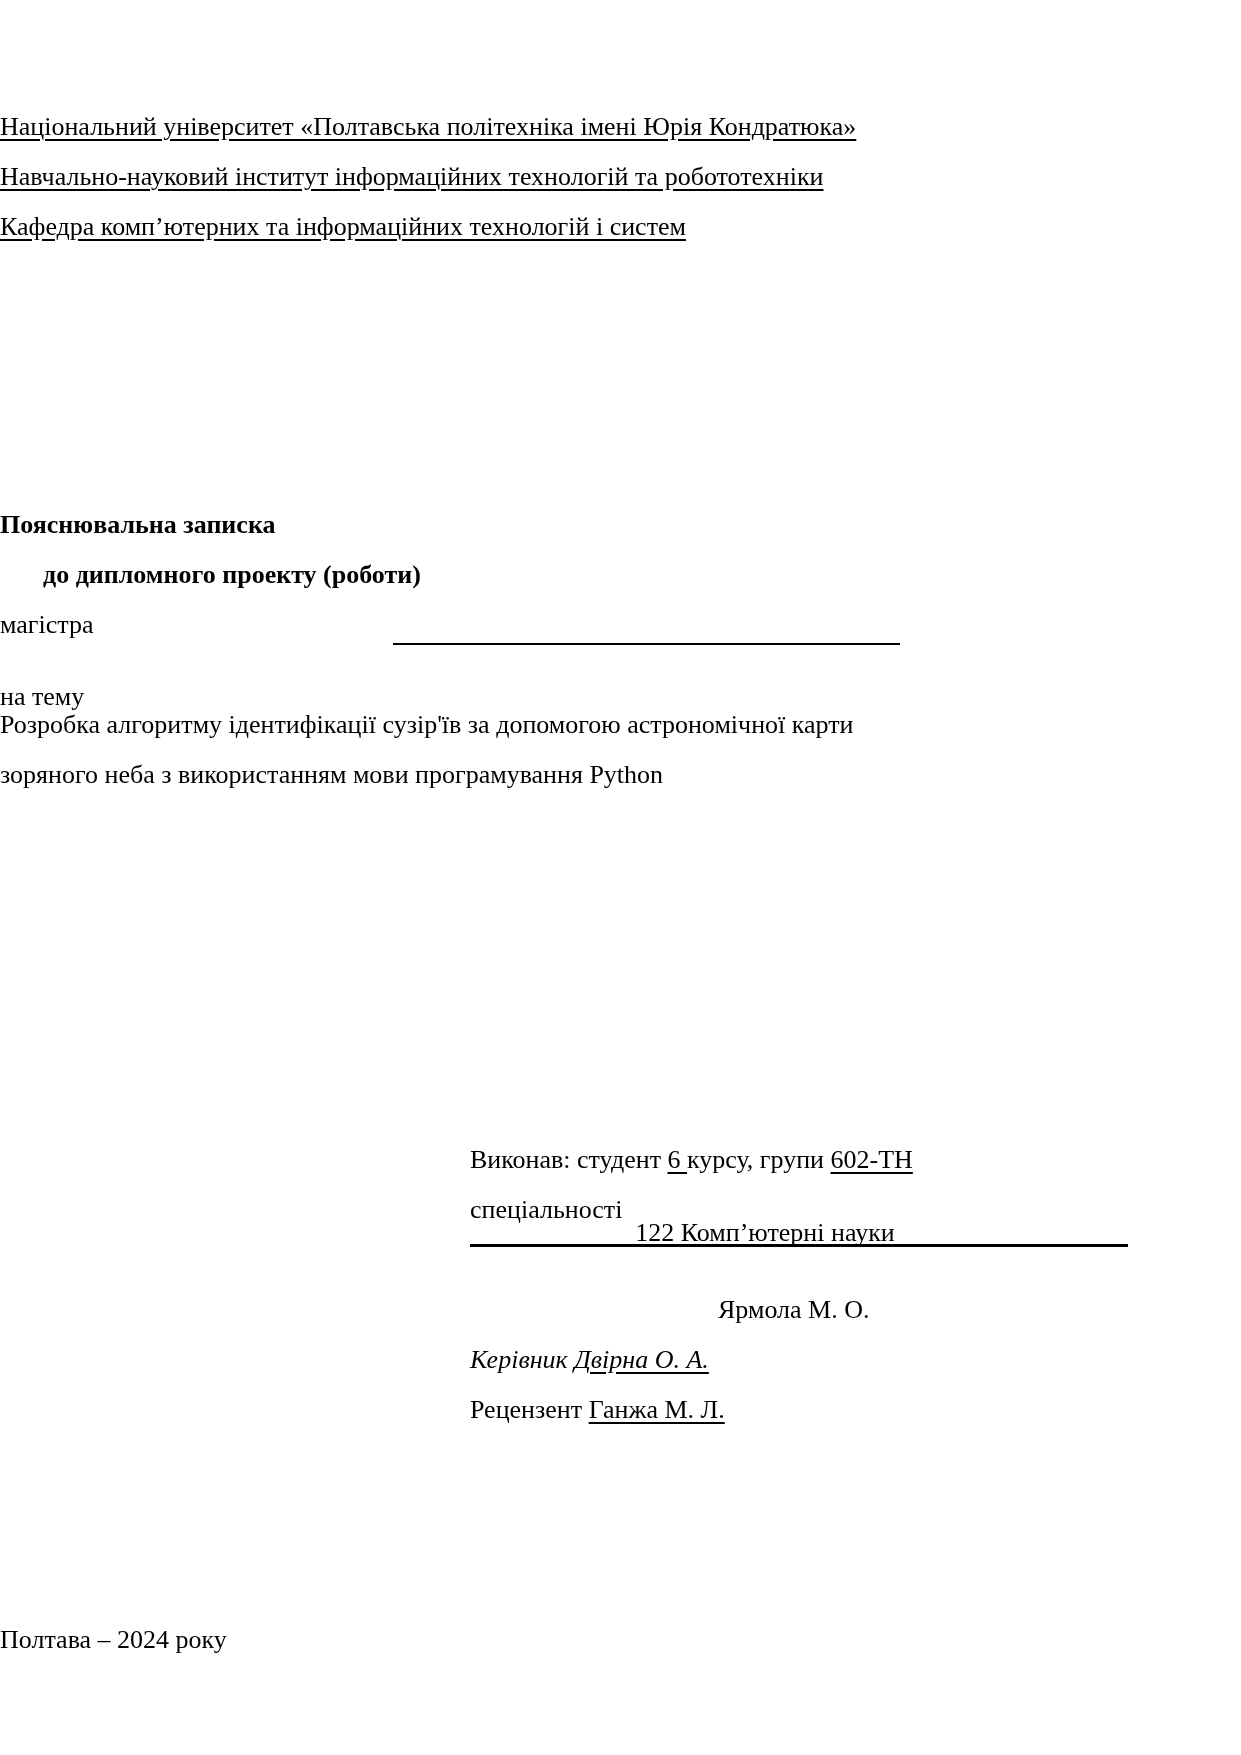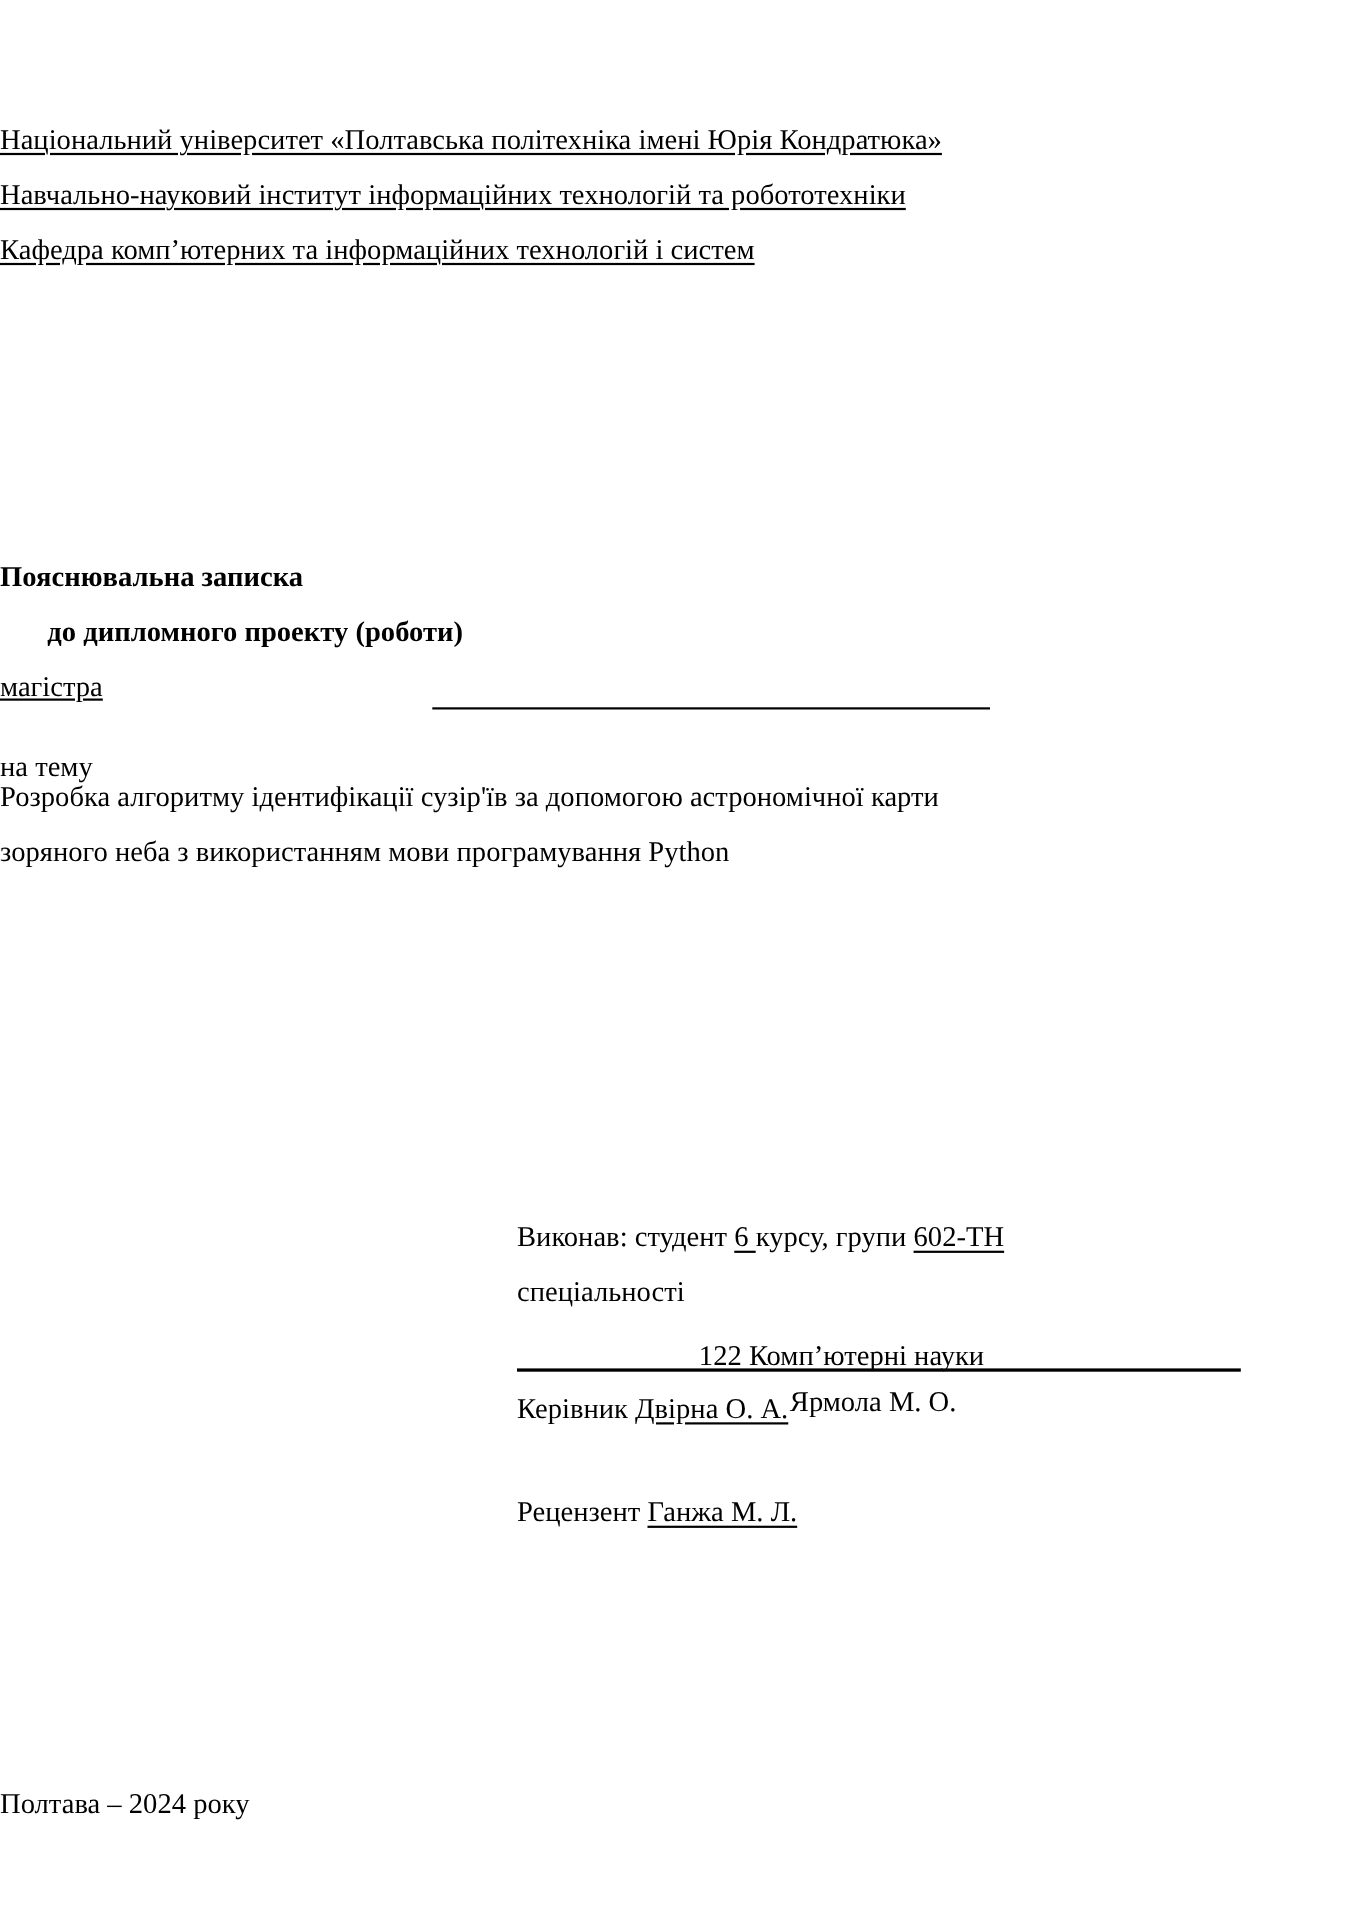--- a/index.html
+++ b/index.html
@@ -5,57 +5,57 @@
     html, body { margin: 0; padding: 0; background: #ffffff; }
     body {
       width: 1241px; height: 1755px; position: relative; overflow: hidden;
       font-family: "Liberation Serif", "DejaVu Serif", serif;
       color: #000000;
       font-size: 26px;
     }
     .line { position: absolute; left: 0; width: 1164px; white-space: nowrap; line-height: 34px; }
     .u { text-decoration: underline; text-underline-offset: 4px; text-decoration-thickness: 2px; }
     .b { font-weight: bold; }
-    .left { position: absolute; white-space: nowrap; line-height: 34px; }
+    .left { position: absolute; white-space: nowrap; line-height: 34px; margin-top: 35px; }
     .rule { position: absolute; height: 2px; background: #000; }
     .blank-field { position: absolute; text-align: center; white-space: nowrap; line-height: 34px; }
   </style>
 </head>
 <body>
 
 <div class="line" style="top:110px;">
   <span class="u">Національний університет «Полтавська політехніка імені Юрія Кондратюка»</span>
 </div>
 <div class="line" style="top:160px;">
   <span class="u">Навчально-науковий інститут інформаційних технологій та робототехніки</span>
 </div>
 <div class="line" style="top:210px;">
   <span class="u">Кафедра комп’ютерних та інформаційних технологій і систем</span>
 </div>
 
 <div class="line b" style="top:508px;">Пояснювальна записка</div>
 <div class="line b" style="top:558px;margin-left:43px;">до дипломного проекту (роботи)</div>
 
 <div class="rule" style="left:393px; top:643px; width:507px;"></div>
-<div class="line" style="top:608px;text-decoration:underline;">магістра</div>
+<div class="line" style="top:608px;">магістра</div>
 
 <div class="line" style="top:680px;">на тему</div>
 <div class="line" style="top:708px;">Розробка алгоритму ідентифікації сузір'їв за допомогою астрономічної карти</div>
 <div class="line" style="top:758px;">зоряного неба з використанням мови програмування Python</div>
 
 <div class="left" style="left:470px; top:1108px;">
   <span>Виконав: студент </span><span class="u">6 </span><span>курсу, групи </span><span class="u">602-ТН</span>
 </div>
 <div class="left" style="left:470px; top:1158px;text-align:center;">спеціальності</div>
 
 <div class="rule" style="left:470px; top:1244px; width:658px; height:3px;"></div>
 <div class="blank-field" style="left:470px; width:590px; top:1216px;">122 Комп’ютерні науки</div>
 
 <div class="left" style="left:718px; top:1258px;">Ярмола М. О.</div>
 
-<div class="left" style="left:470px; top:1264px;">
+<div class="left" style="left:470px; top:1308px;font-style:italic;">
   <span>Керівник </span><span class="u">Двірна О. А.</span>
 </div>
 <div class="left" style="left:470px; top:1358px;">
   <span>Рецензент </span><span class="u">Ганжа М. Л.</span>
 </div>
 
 <div class="line" style="top:1623px;">Полтава – 2024 року</div>
 
 </body></html>

